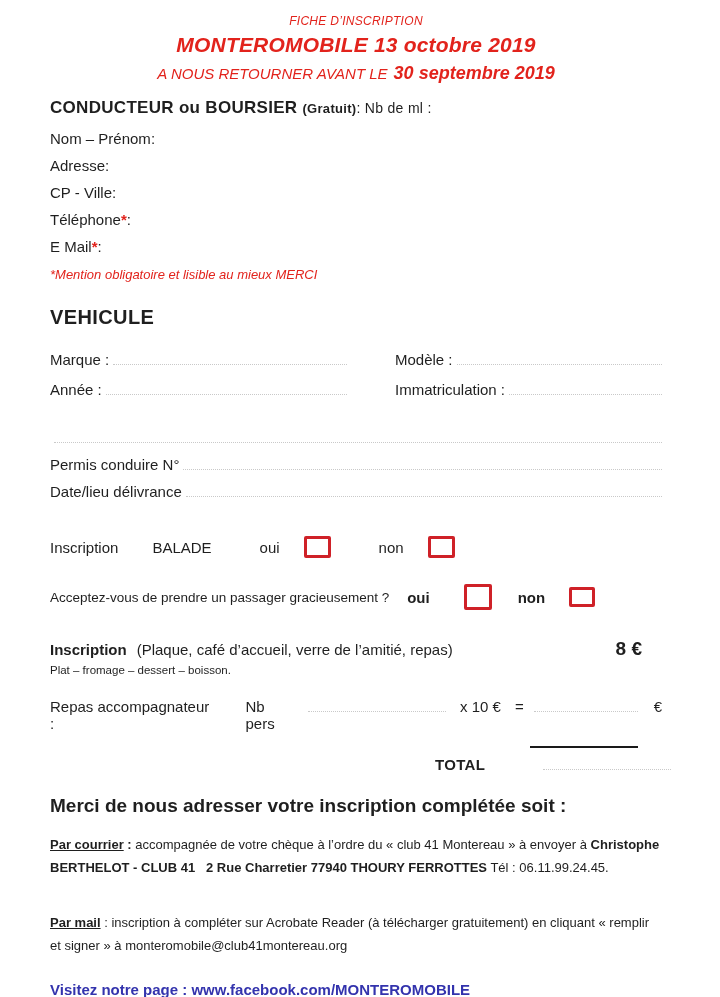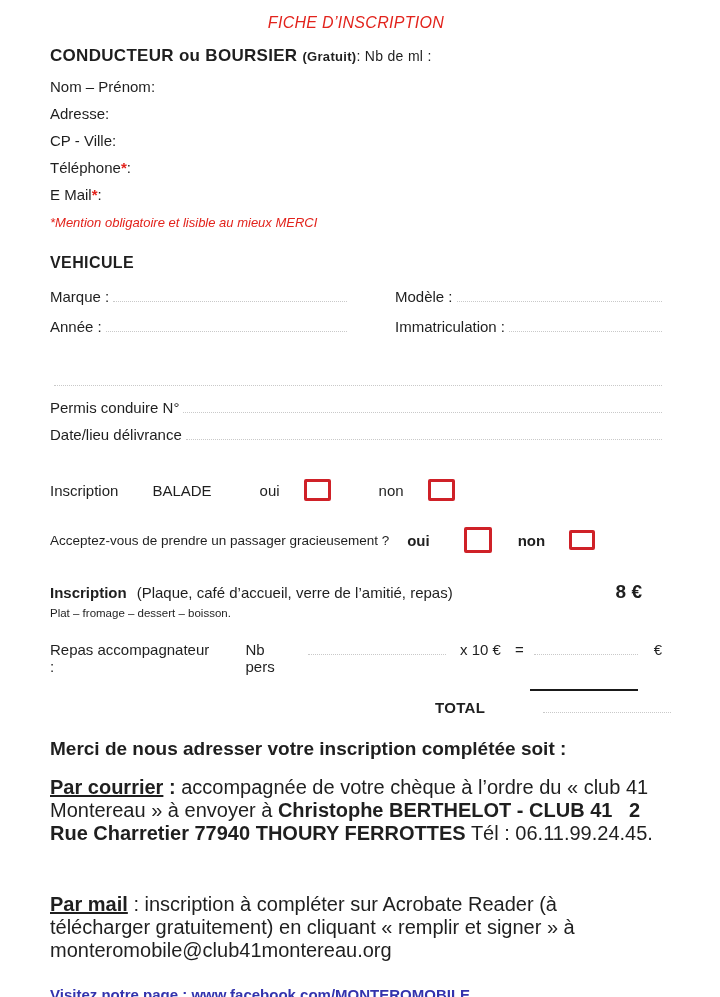--- a/index.html
+++ b/index.html
@@ -17,37 +17,37 @@
     width:720px;
   }
   .page{
     width:720px;height:997px;
     background:#ffffff;
     padding:14px 58px 0 50px;
     overflow:hidden;
   }
   
   .header{text-align:center;margin-bottom:14px;}
-  .hdr1{color:var(--red);font-style:italic;font-size:16px;letter-spacing:.3px;}
+  .hdr1{color:var(--red);font-style:italic;font-size:12px;letter-spacing:.3px;}
   .hdr2{color:var(--red);font-style:italic;font-weight:bold;font-size:21px;margin-top:5px;letter-spacing:.2px;}
   .hdr3{color:var(--red);font-style:italic;font-size:15px;margin-top:6px;}
   .hdr3 .date{font-weight:bold;font-size:18px;margin-left:6px;}
   
   .sec-heading{font-size:17px;font-weight:bold;letter-spacing:.3px;}
   .sec-heading .paren{font-size:13px;}
   .sec-heading .suffix{font-weight:normal;font-size:14px;}
   .fields{margin-top:12px;}
   .field-row{display:flex;align-items:baseline;height:27px;font-size:15px;}
   .field-row .star{color:var(--red);font-weight:bold;}
   .fill-blank{flex:1;height:18px;align-self:flex-end;cursor:text;}
   .red-note{color:var(--red);font-style:italic;font-size:13px;margin-top:2px;}
   
-  .vehicule-heading{font-size:16px;font-weight:bold;letter-spacing:.4px;margin-top:24px;}
+  .vehicule-heading{font-size:20px;font-weight:bold;letter-spacing:.4px;margin-top:24px;}
   .veh-grid{margin-top:14px;}
-  .veh-grid-row{display:flex;height:30px;align-items:flex-start;font-size:15px;}
+  .veh-grid-row{display:flex;height:30px;align-items:center;font-size:15px;}
   .veh-cell-left{width:345px;display:flex;align-items:baseline;}
   .veh-cell-right{flex:1;display:flex;align-items:baseline;}
   .dotline{flex:1;border-bottom:1px dotted var(--dots);height:16px;margin-left:4px;cursor:text;}
   .assurance{margin-top:24px;}
   .assur-row{display:flex;align-items:baseline;height:27px;font-size:15px;}
   
   .balade-row{display:flex;align-items:center;margin-top:26px;font-size:15px;height:26px;}
   .balade-row .w2{margin-left:34px;}
   .balade-row .opt{margin-left:48px;}
   .cb{
@@ -72,33 +72,35 @@
   .repas-row .eq{margin-left:14px;}
   .repas-row .dl2{flex:0 0 104px;border-bottom:1px dotted var(--dots);height:14px;margin-left:10px;}
   .repas-row .euro{margin-left:16px;}
   .total-rule{width:108px;height:0;border-top:2px solid #1a1a1a;margin:14px 0 0 480px;}
   .total-row{display:flex;align-items:baseline;margin:8px 0 0 385px;font-size:15px;gap:44px;}
   .total-row .lbl{font-weight:bold;letter-spacing:.3px;}
   .total-row .dl{flex:0 0 128px;border-bottom:1px dotted var(--dots);height:14px;margin-left:14px;}
   .total-row .euro{margin-left:12px;}
   
   .closing-intro{margin-top:22px;font-size:19px;font-weight:bold;}
-  .para{margin-top:16px;font-size:20px;line-height:23px;}
+  .para{margin-top:16px;font-size:13px;line-height:23px;}
   .para .lead{font-weight:bold;text-decoration:underline;}
   .para .bold{font-weight:bold;}
   .facebook-line{margin-top:24px;font-size:15px;color:var(--blue);font-weight:bold;}
   .facebook-line a{color:var(--blue);text-decoration:none;cursor:pointer;}
 </style>
 </head>
 <body>
 
 <div class="page">
 
   <div class="header">
     <div class="hdr1">FICHE D’INSCRIPTION</div>
+    <div class="hdr2">MONTEROMOBILE 13 octobre 2019</div>
+    <div class="hdr3"><span>A NOUS RETOURNER AVANT LE</span><span class="date">30 septembre 2019</span></div>
   </div>
 
   <div class="sec-heading">
     <span>CONDUCTEUR ou BOURSIER</span>
     <span class="paren">(Gratuit)</span><span class="suffix">: Nb de ml :</span>
   </div>
 
   <div class="fields">
     <div class="field-row">
       <span>Nom – Prénom</span>
@@ -213,21 +215,21 @@
     <span class="dl"></span>
     <span class="euro">€</span>
   </div>
 
   <div class="closing-intro">Merci de nous adresser votre inscription complétée soit :</div>
 
   <div class="para">
     <span class="lead">Par courrier</span><span class="bold"> : </span><span>accompagnée de votre chèque à l’ordre du « club 41 Montereau » à envoyer à </span><span class="bold">Christophe BERTHELOT - CLUB 41 &nbsp; 2 Rue Charretier 77940 THOURY FERROTTES</span><span> Tél : 06.11.99.24.45.</span>
   </div>
 
-  <div class="para" style="margin-top:48px;">
+  <div class="para" style="margin-top:32px;">
     <span class="lead">Par mail</span><span> : </span><span>inscription à compléter sur Acrobate Reader (à télécharger gratuitement) en cliquant « remplir et signer » à monteromobile@club41montereau.org</span>
   </div>
 
   <div class="facebook-line">
     <a><span>Visitez notre page : </span><span>www.facebook.com/MONTEROMOBILE</span></a>
   </div>
 
 </div>
 
 </body></html>

